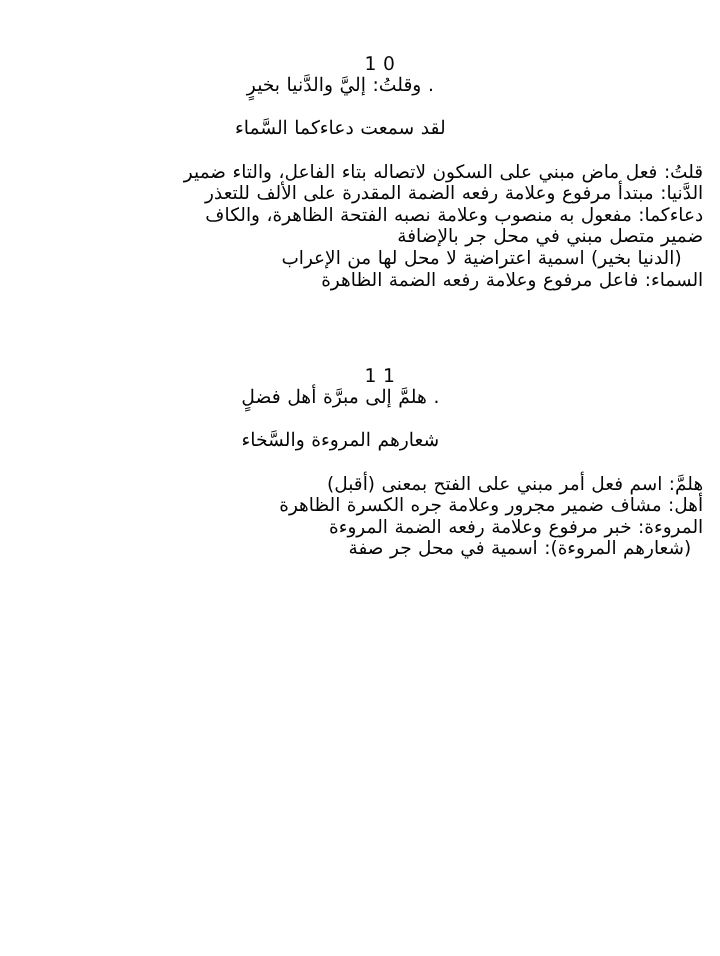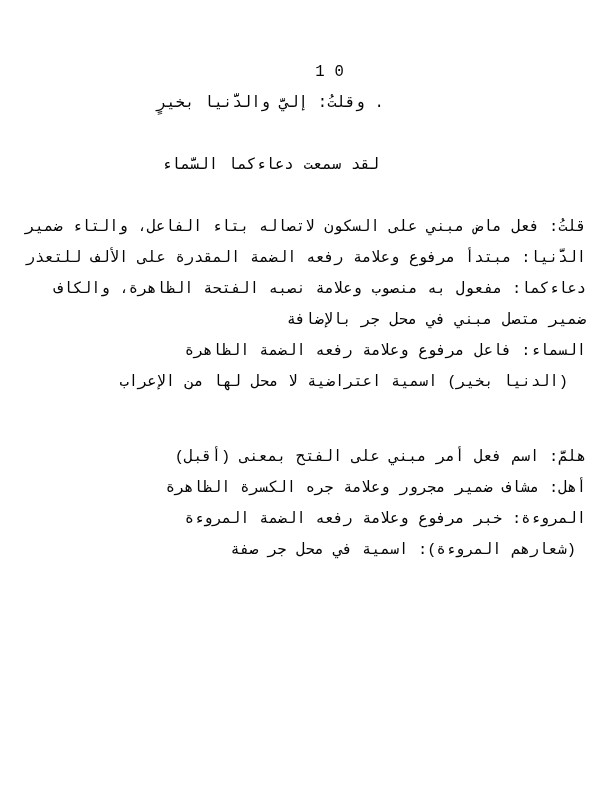--- a/index.html
+++ b/index.html
@@ -28,27 +28,26 @@
     margin: 0;
     padding: 0;
   }
   .block-gap {
     height: 44px;
   }
   .line {
     display: block;
     white-space: pre;
     font-size: 15.4px;
-    line-height: 31px;
+    line-height: 18px;
     color: #050505;
     direction: rtl;
     unicode-bidi: plaintext;
     letter-spacing: 0px;
     word-spacing: 0.5px;
-    font-family: Liberation Mono, monospace;
   }
   
   .line.verse {
     font-size: 15.6px;
     text-align: center;
   }
   .line.verse .num {
     unicode-bidi: plaintext;
     direction: ltr;
     display: inline-block;
@@ -78,29 +77,35 @@
       <span class="num">1 0</span>
       <span>. وقلتُ: إليَّ والدَّنيا بخيرٍ</span>
       <span class="hemistich-sep"></span>
       <span>لقد سمعت دعاءكما السَّماء</span>
     </div>
 
     <div class="line irab ind-a">قلتُ: فعل ماض مبني على السكون لاتصاله بتاء الفاعل، والتاء ضمير</div>
     <div class="line irab ind-b">الدَّنيا: مبتدأ مرفوع وعلامة رفعه الضمة المقدرة على الألف للتعذر</div>
     <div class="line irab ind-a">دعاءكما: مفعول به منصوب وعلامة نصبه الفتحة الظاهرة، والكاف</div>
     <div class="line irab ind-d">ضمير متصل مبني في محل جر بالإضافة</div>
+    <div class="line irab ind-c">(الدنيا بخير) اسمية اعتراضية لا محل لها من الإعراب</div>
     <div class="line irab ind-b">السماء: فاعل مرفوع وعلامة رفعه الضمة الظاهرة</div>
-    <div class="line irab ind-c">(الدنيا بخير) اسمية اعتراضية لا محل لها من الإعراب</div>
 
   </div>
 
   <div class="block-gap"></div>
 
   <div class="exercise-block">
 
+    <div class="line verse">
+      <span class="num">1 1</span>
+      <span>. هلمَّ إلى مبرَّة أهل فضلٍ</span>
+      <span class="hemistich-sep"></span>
+      <span>شعارهم المروءة والسَّخاء</span>
+    </div>
 
     <div class="line irab ind-b">هلمَّ: اسم فعل أمر مبني على الفتح بمعنى (أقبل)</div>
     <div class="line irab ind-b">أهل: مشاف ضمير مجرور وعلامة جره الكسرة الظاهرة</div>
     <div class="line irab ind-b">المروءة: خبر مرفوع وعلامة رفعه الضمة المروءة</div>
     <div class="line irab ind-e">(شعارهم المروءة): اسمية في محل جر صفة</div>
 
   </div>
 
 </div>
 

